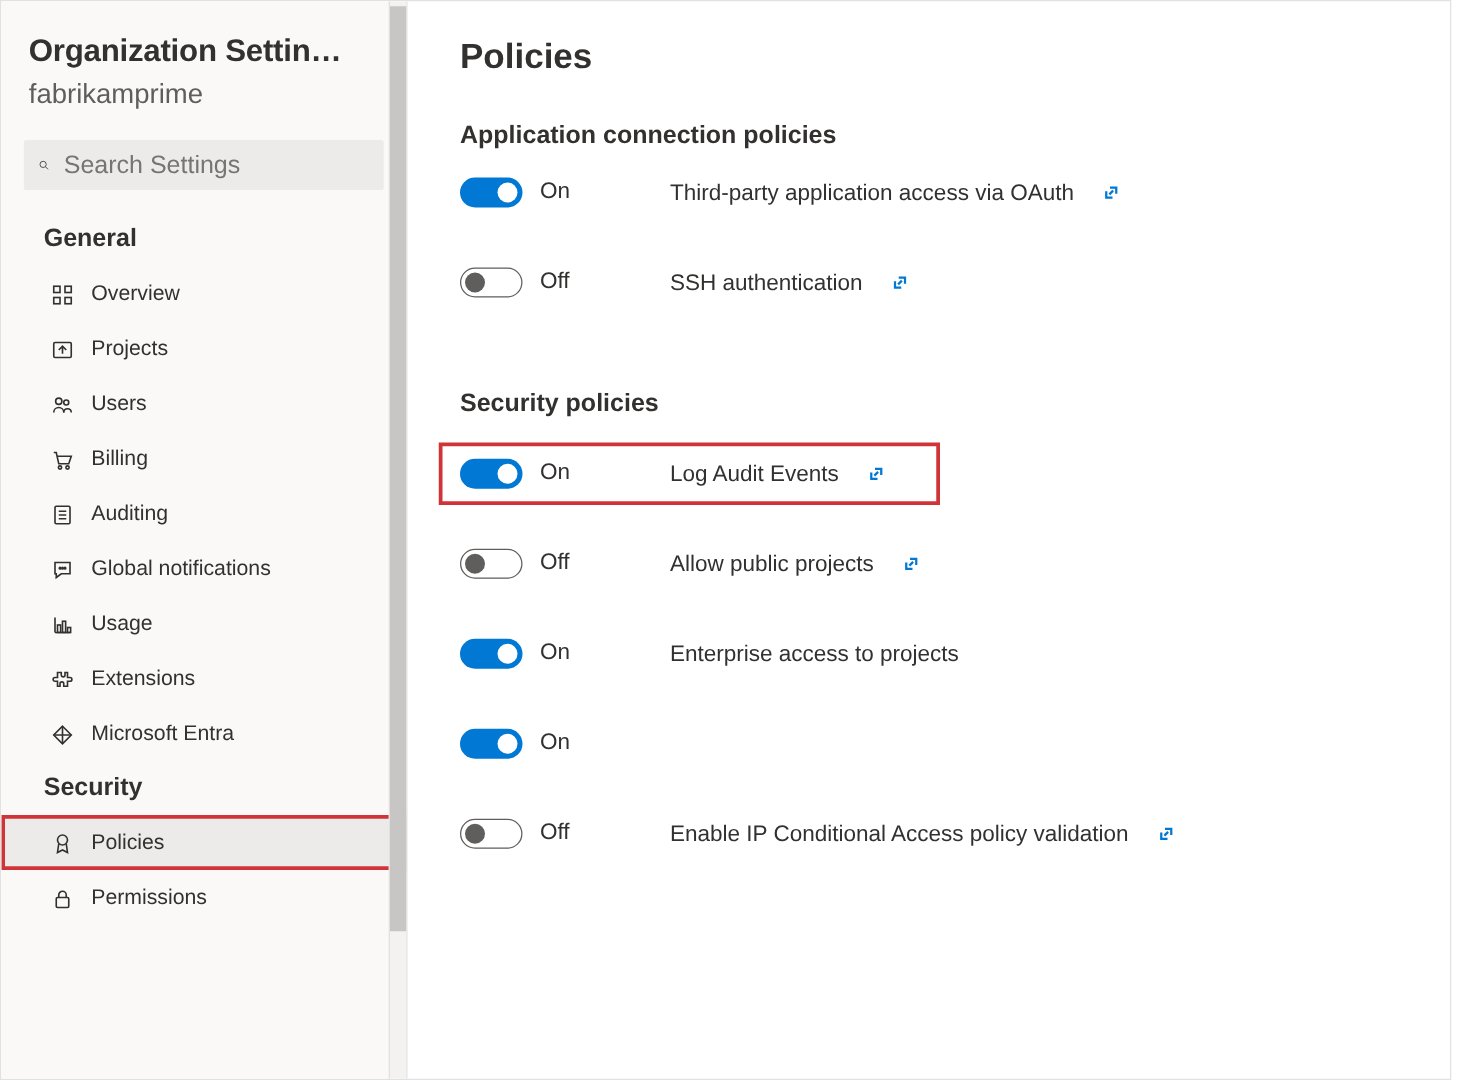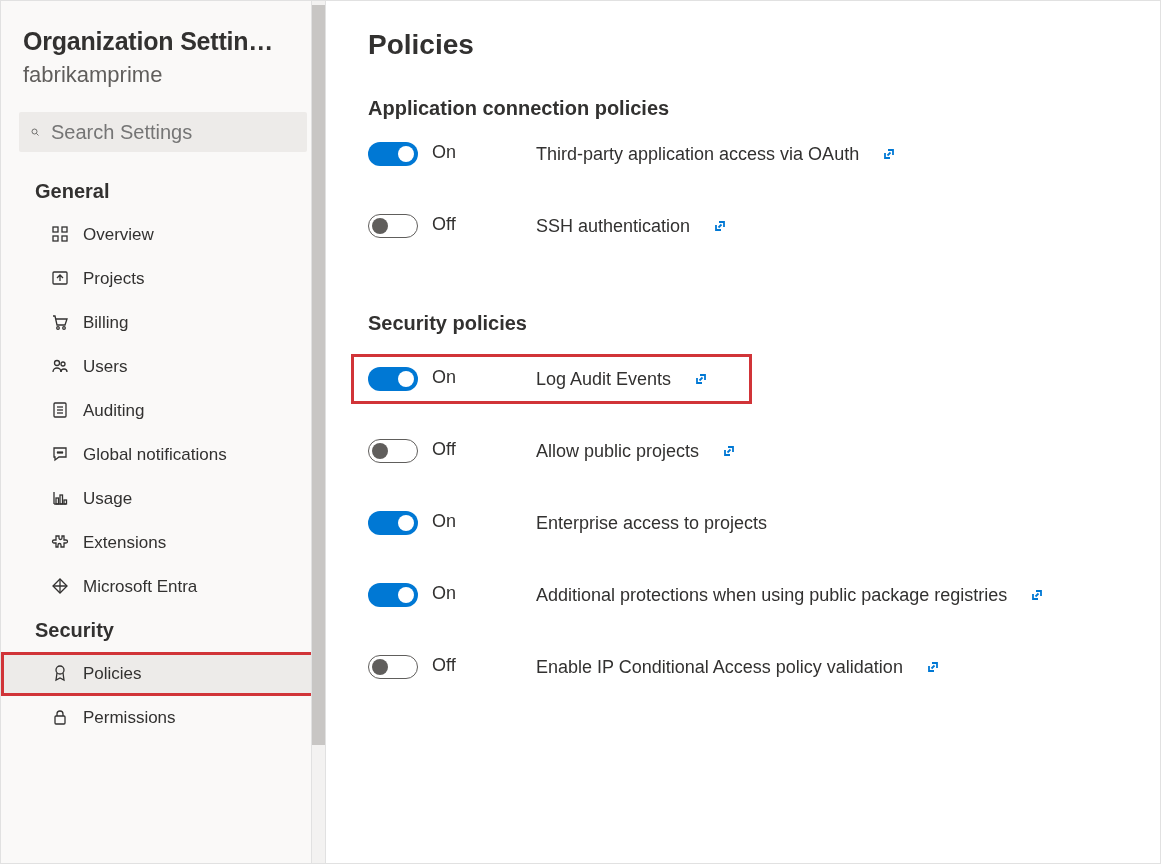--- a/index.html
+++ b/index.html
@@ -16,21 +16,21 @@
 
   .sidebar-header { padding: 26px 22px 10px 22px; }
   .sidebar-title { font-size: 25px; font-weight: 600; white-space: nowrap; overflow: hidden; text-overflow: ellipsis; letter-spacing: -0.2px; }
   .sidebar-subtitle { font-size: 22px; color: #605e5c; margin-top: 6px; }
 
   .search-box { margin: 14px 18px 18px 18px; height: 40px; background: #edebe9; display: flex; align-items: center; padding: 0 12px; border-radius: 2px; }
   .search-box svg { width: 16px; height: 16px; fill: none; stroke: #605e5c; stroke-width: 1.5; margin-right: 10px; }
   .search-box input { border: none; background: transparent; outline: none; font-size: 20px; color: #be185d; width: 100%; }
 
   .section-label { font-size: 20px; font-weight: 600; padding: 10px 22px 10px 34px; }
-  .nav-item { display: flex; align-items: flex-start; padding: 12px 22px 12px 50px; font-size: 17px; cursor: pointer; gap: 14px; color: #323130; }
+  .nav-item { display: flex; align-items: flex-end; padding: 12px 22px 12px 40px; font-size: 17px; cursor: pointer; gap: 14px; color: #323130; }
   .nav-item.selected { background: #edebe9; }
   .nav-icon { width: 18px; height: 18px; display: inline-flex; align-items: center; justify-content: center; }
   .nav-icon svg { width: 18px; height: 18px; fill: none; stroke: #323130; stroke-width: 1.3; }
 
   .highlight-red { outline: 3px solid #d13438; outline-offset: -3px; }
 
   
   .main { flex: 1; padding: 28px 42px; overflow-y: auto; }
   .page-title { font-size: 28px; font-weight: 600; margin: 0 0 36px 0; }
   .section-title { font-size: 20px; font-weight: 600; margin: 0 0 22px 0; }
@@ -92,37 +92,37 @@
               <svg viewBox="0 0 18 18">
                 <rect x="2" y="3" width="14" height="12" rx="1"></rect>
                 <path d="M9 12 V6 M6 9 L9 6 L12 9"></path>
               </svg>
             </span>
             <span>Projects</span>
           </div>
           <div class="nav-item">
             <span class="nav-icon">
               <svg viewBox="0 0 18 18">
-                <path d="M2 3h2l2 9h8l2-6H5"></path>
-                <circle cx="7" cy="15" r="1.3"></circle>
-                <circle cx="13" cy="15" r="1.3"></circle>
-              </svg>
-            </span>
-            <span>Billing</span>
-          </div>
-          <div class="nav-item">
-            <span class="nav-icon">
-              <svg viewBox="0 0 18 18">
                 <circle cx="6" cy="6" r="2.5"></circle>
                 <circle cx="12" cy="7" r="2"></circle>
                 <path d="M2 15c0-2.5 2-4 4-4s4 1.5 4 4"></path>
                 <path d="M10 15c0-2 1.5-3 3-3s3 1 3 3"></path>
               </svg>
             </span>
             <span>Users</span>
+          </div>
+          <div class="nav-item">
+            <span class="nav-icon">
+              <svg viewBox="0 0 18 18">
+                <path d="M2 3h2l2 9h8l2-6H5"></path>
+                <circle cx="7" cy="15" r="1.3"></circle>
+                <circle cx="13" cy="15" r="1.3"></circle>
+              </svg>
+            </span>
+            <span>Billing</span>
           </div>
           <div class="nav-item">
             <span class="nav-icon">
               <svg viewBox="0 0 18 18">
                 <rect x="3" y="2" width="12" height="14" rx="1"></rect>
                 <line x1="6" y1="6" x2="12" y2="6"></line>
                 <line x1="6" y1="9" x2="12" y2="9"></line>
                 <line x1="6" y1="12" x2="12" y2="12"></line>
               </svg>
             </span>
@@ -285,30 +285,20 @@
             <span>Enterprise access to projects</span>
           </div>
         </div>
         <div class="policy-row">
           <div class="toggle-wrap">
             <div class="toggle on">
               <div class="knob"></div>
             </div>
             <span class="toggle-label">On</span>
           </div>
-          <div class="policy-desc">
-            <span>Additional protections when using public package registries</span>
-            <span class="link-icon">
-              <svg viewBox="0 0 14 14">
-                <path d="M5.5 8.5 L8.5 5.5"></path>
-                <path d="M6 3h5v5"></path>
-                <path d="M8 11H3V6"></path>
-              </svg>
-            </span>
-          </div>
         </div>
         <div class="policy-row">
           <div class="toggle-wrap">
             <div class="toggle off">
               <div class="knob"></div>
             </div>
             <span class="toggle-label">Off</span>
           </div>
           <div class="policy-desc">
             <span>Enable IP Conditional Access policy validation</span>

